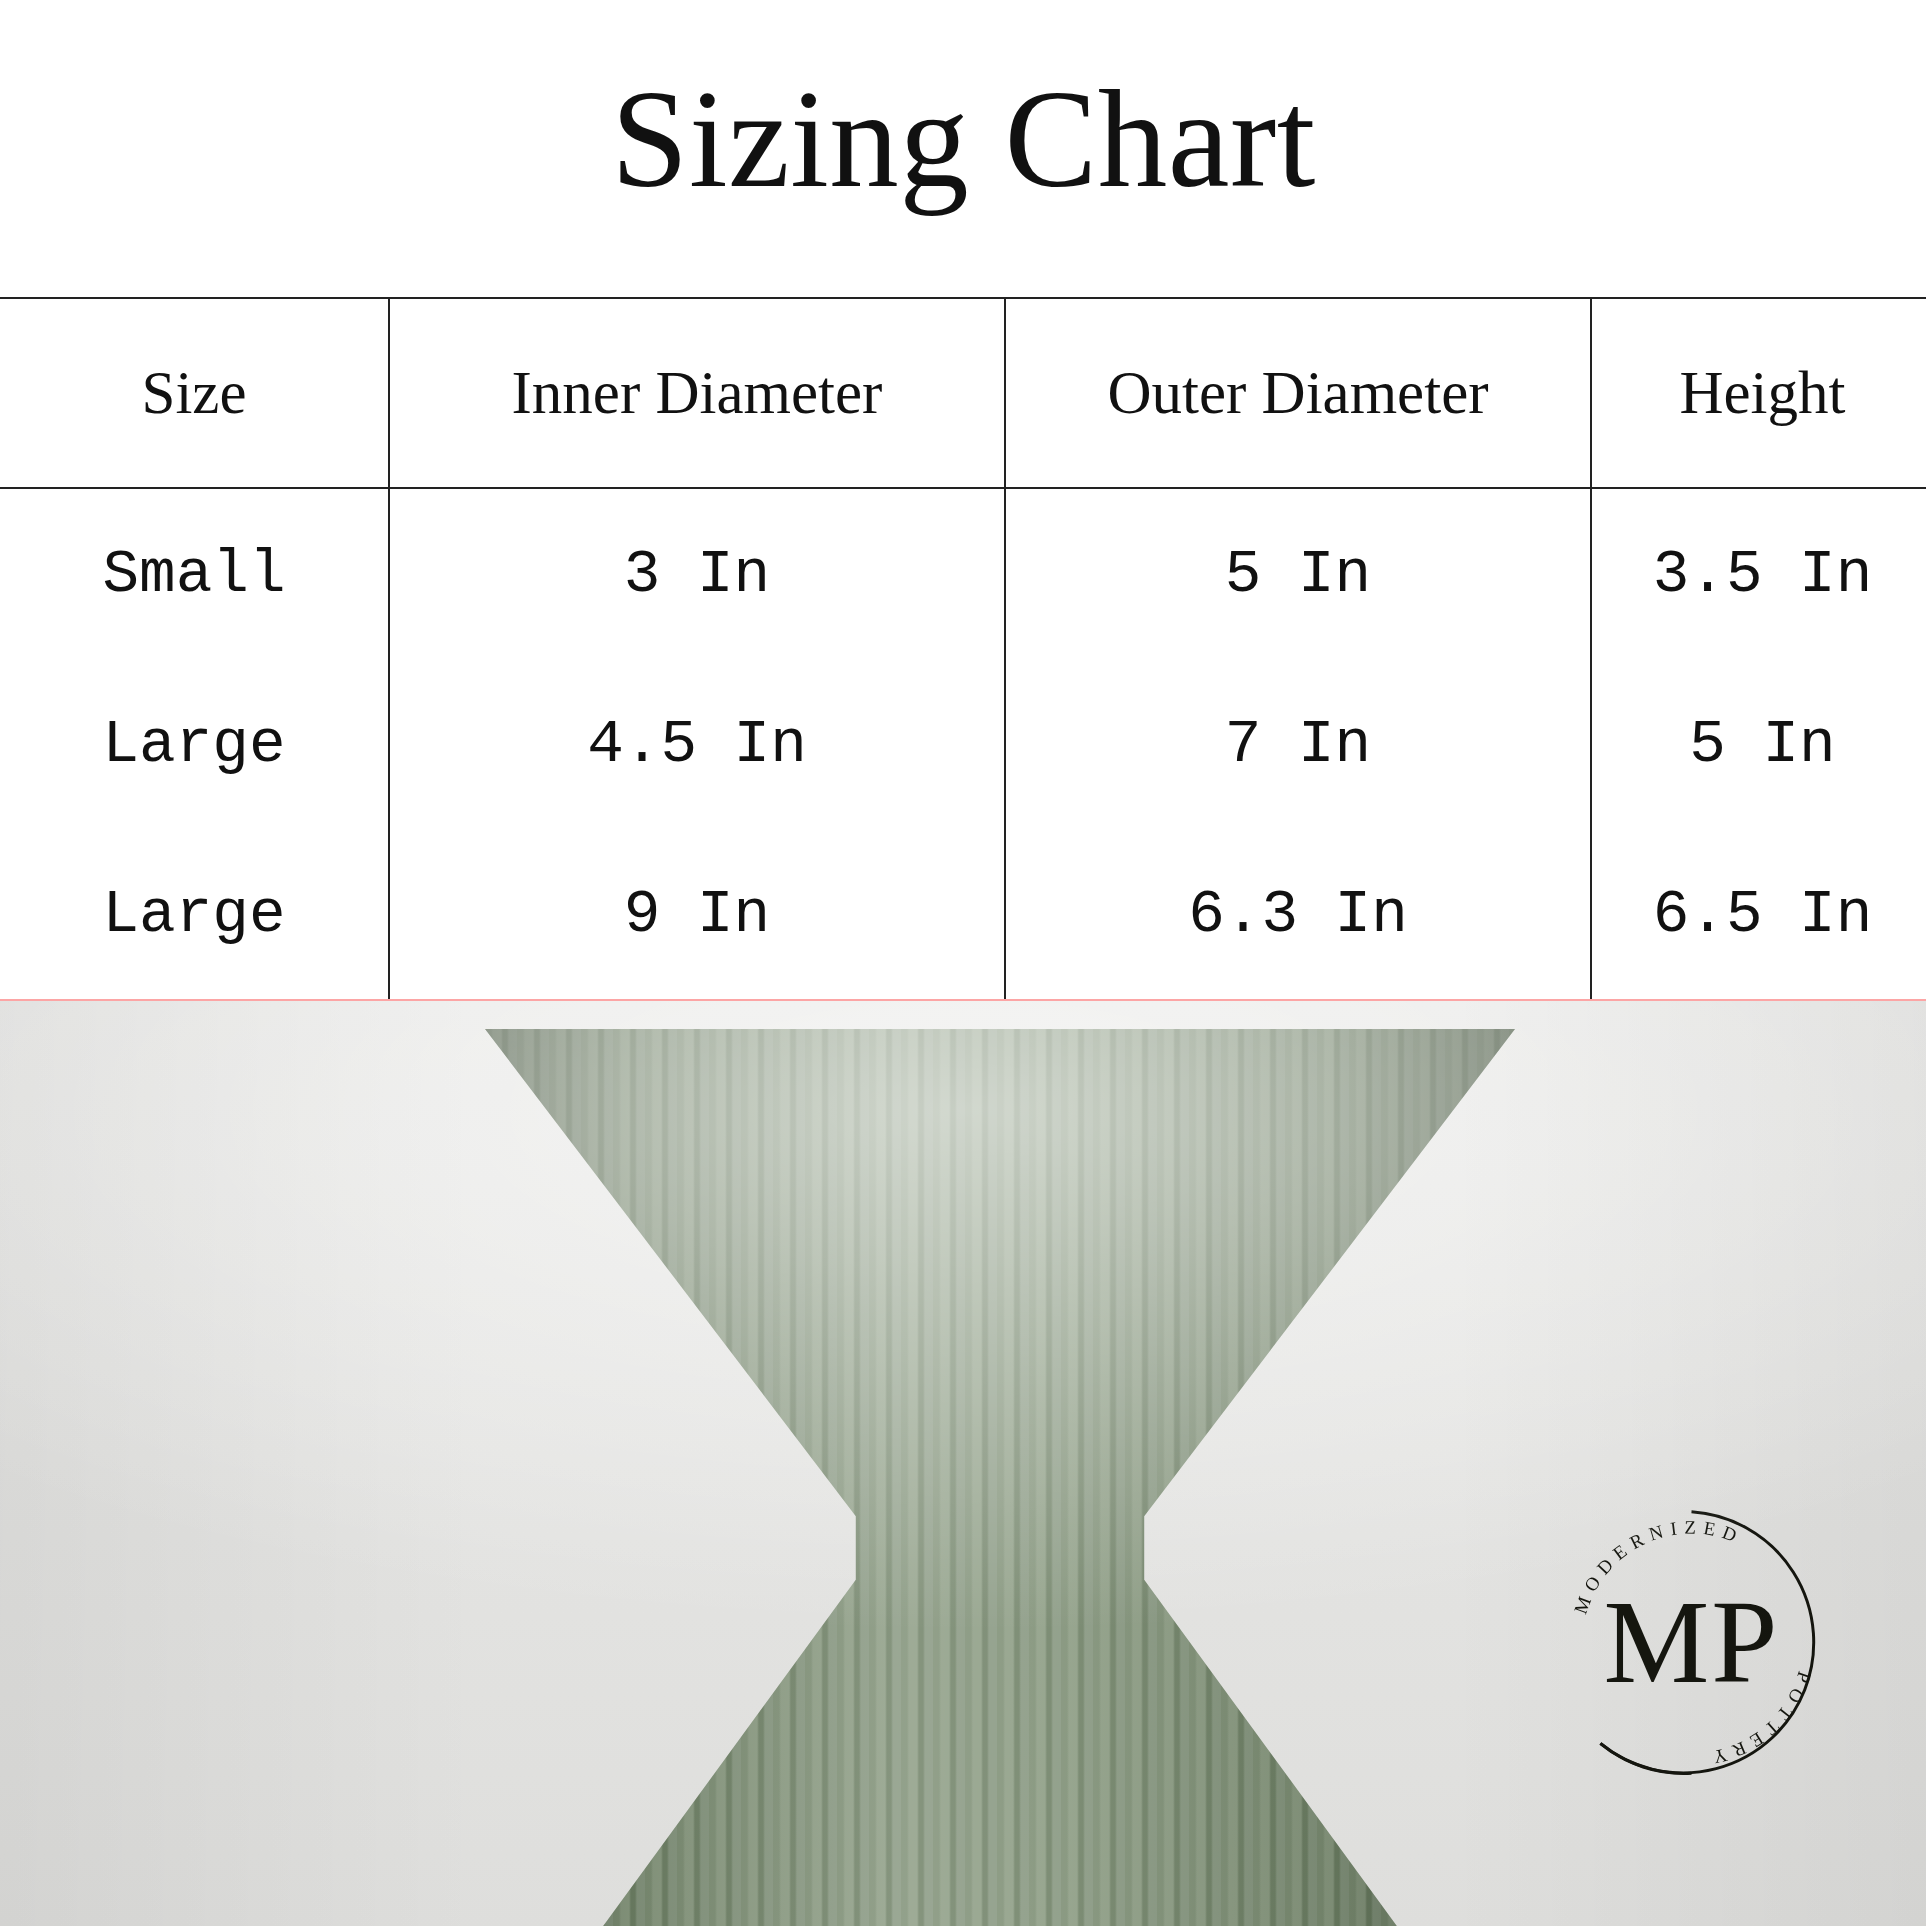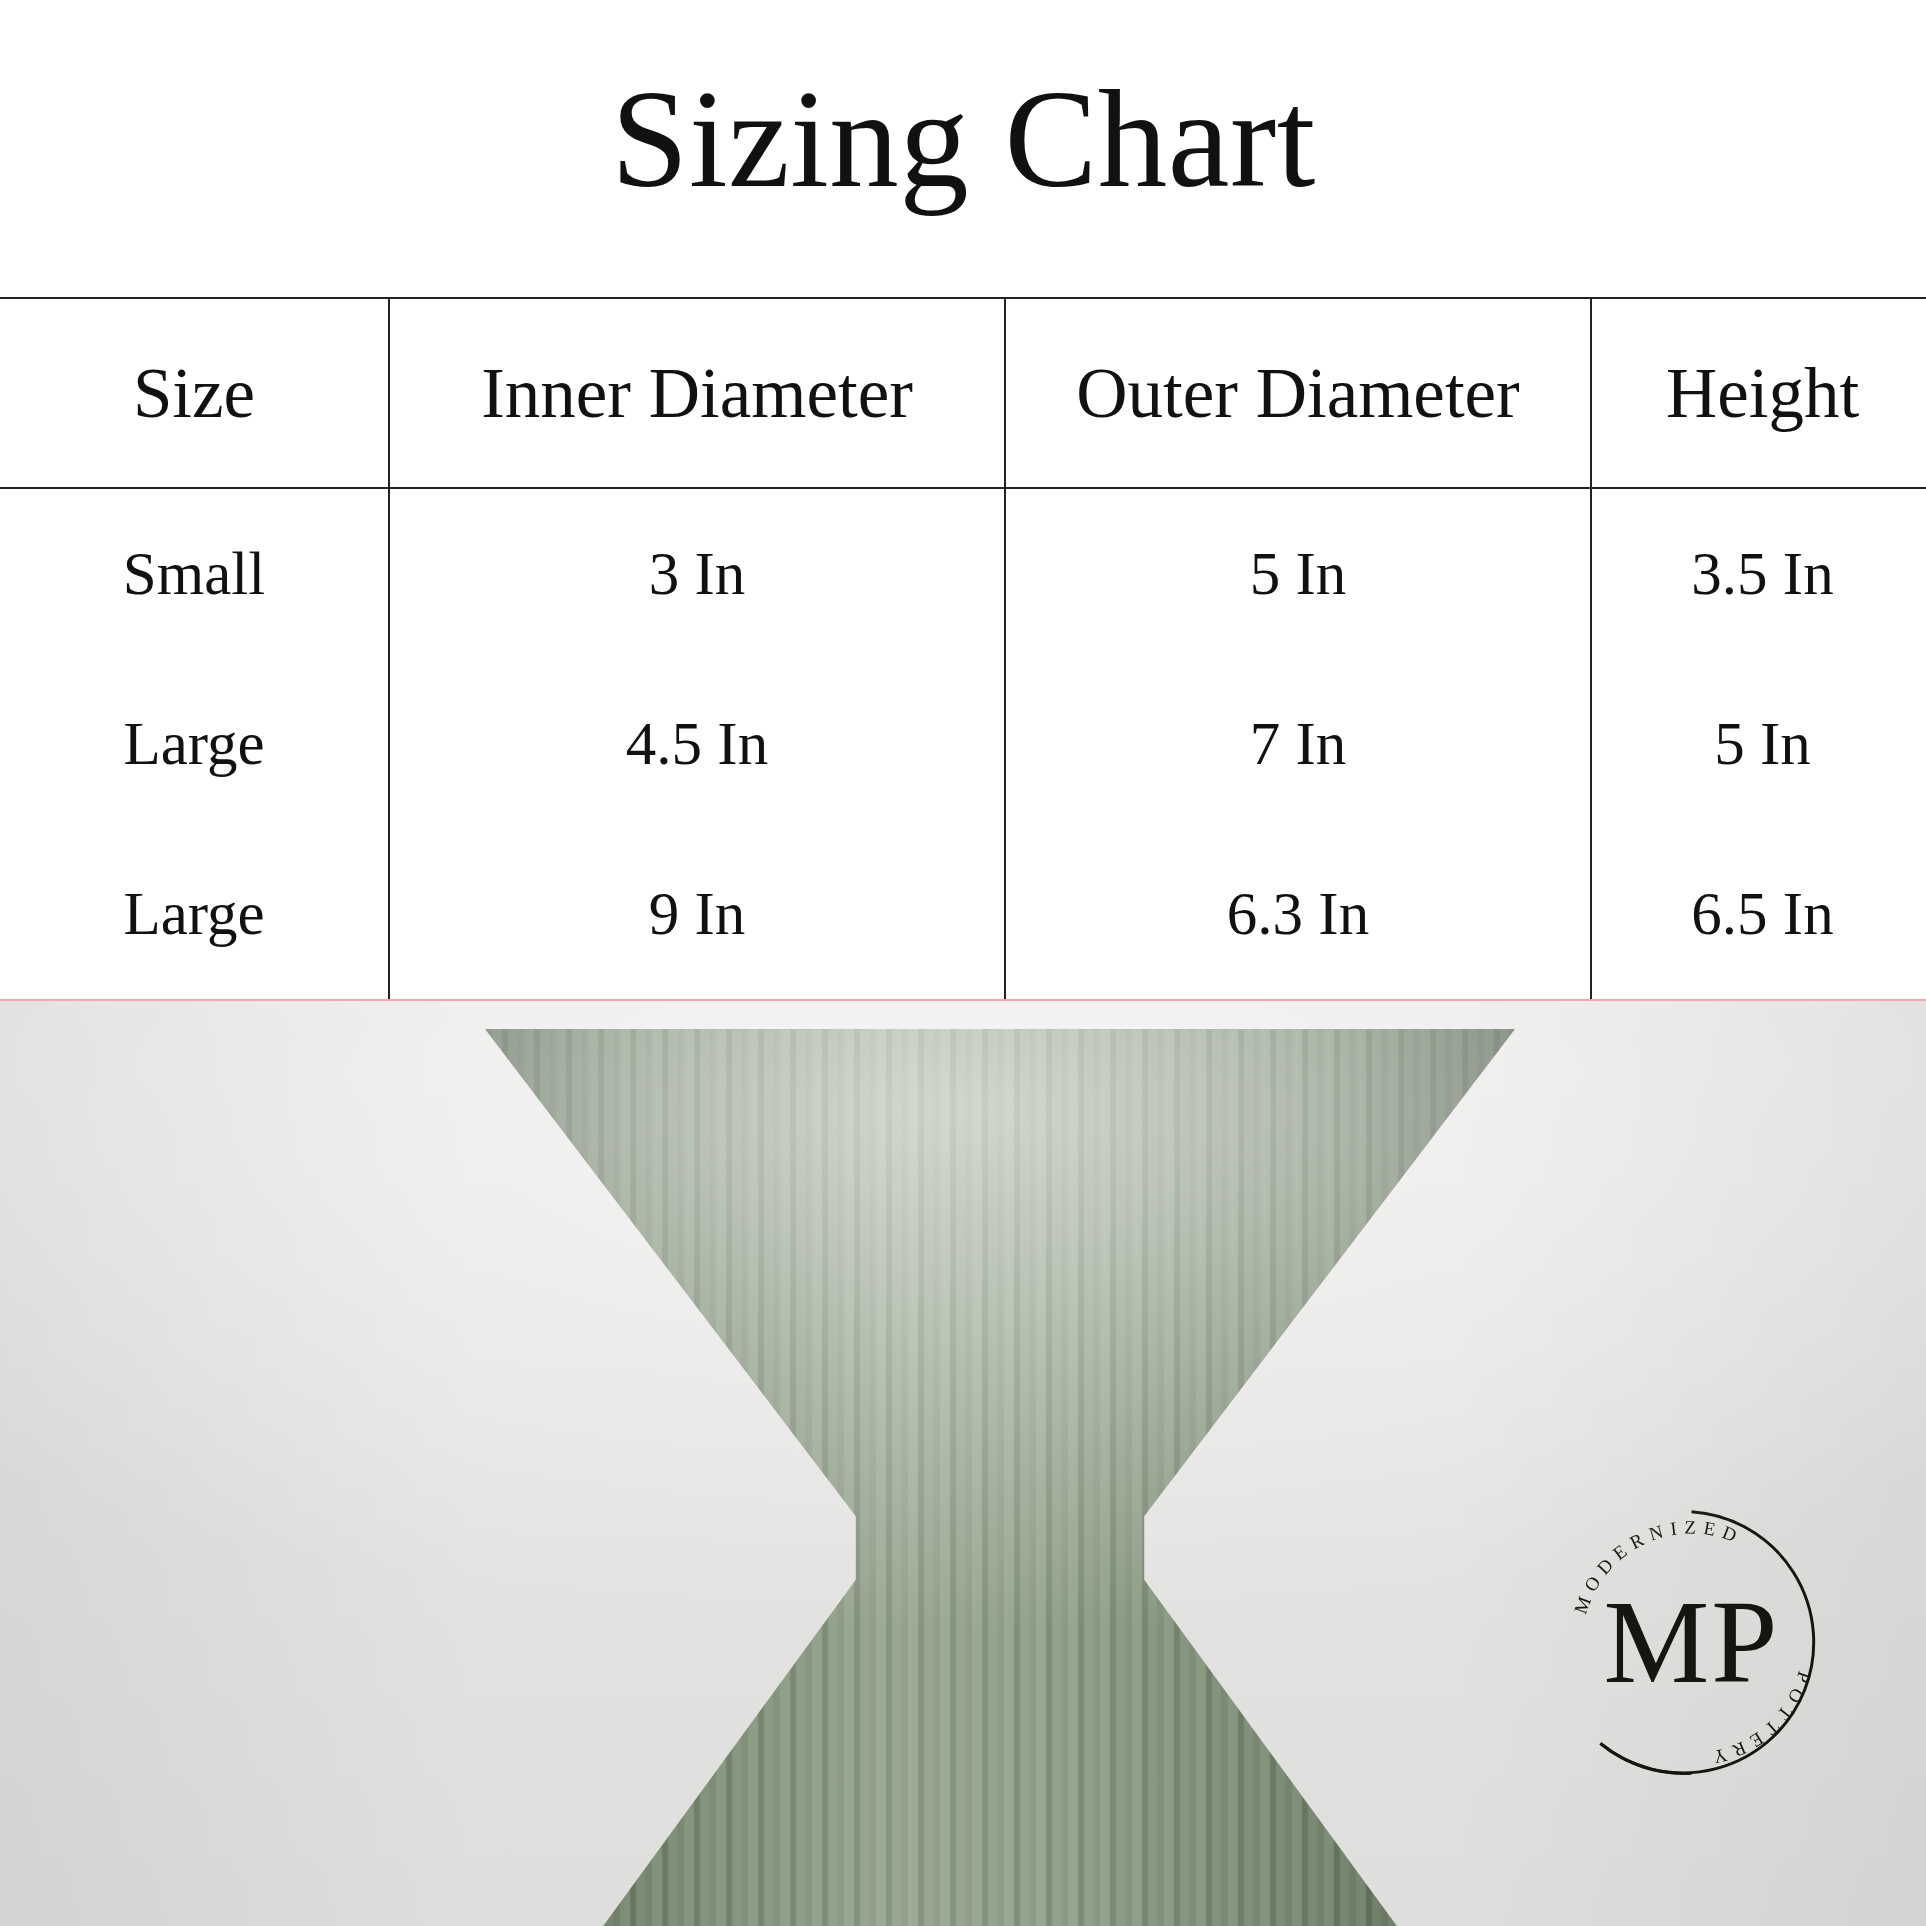--- a/index.html
+++ b/index.html
@@ -46,28 +46,28 @@
     table-layout: fixed;
   }
   .chart-table td, .chart-table th {
     border: 2px solid #222222;
     text-align: center;
     font-weight: 400;
     padding: 0;
   }
   .chart-table th {
     height: 188px;
-    font-size: 71px;
+    font-size: 61px;
     font-family: "Liberation Serif", serif;
     color: #111111;
   }
   .chart-table td {
     height: 170px;
     font-size: 61px;
-    font-family: Liberation Serif, serif;
+    font-family: Liberation Mono, monospace;
     color: #111111;
     border-top: none;
     border-bottom: none;
   }
   .chart-table tr.last-row td {
     border-bottom: 2px solid #fca5a5;
   }
   
   .chart-table tr th:first-child,
   .chart-table tr td:first-child { border-left: none; }

